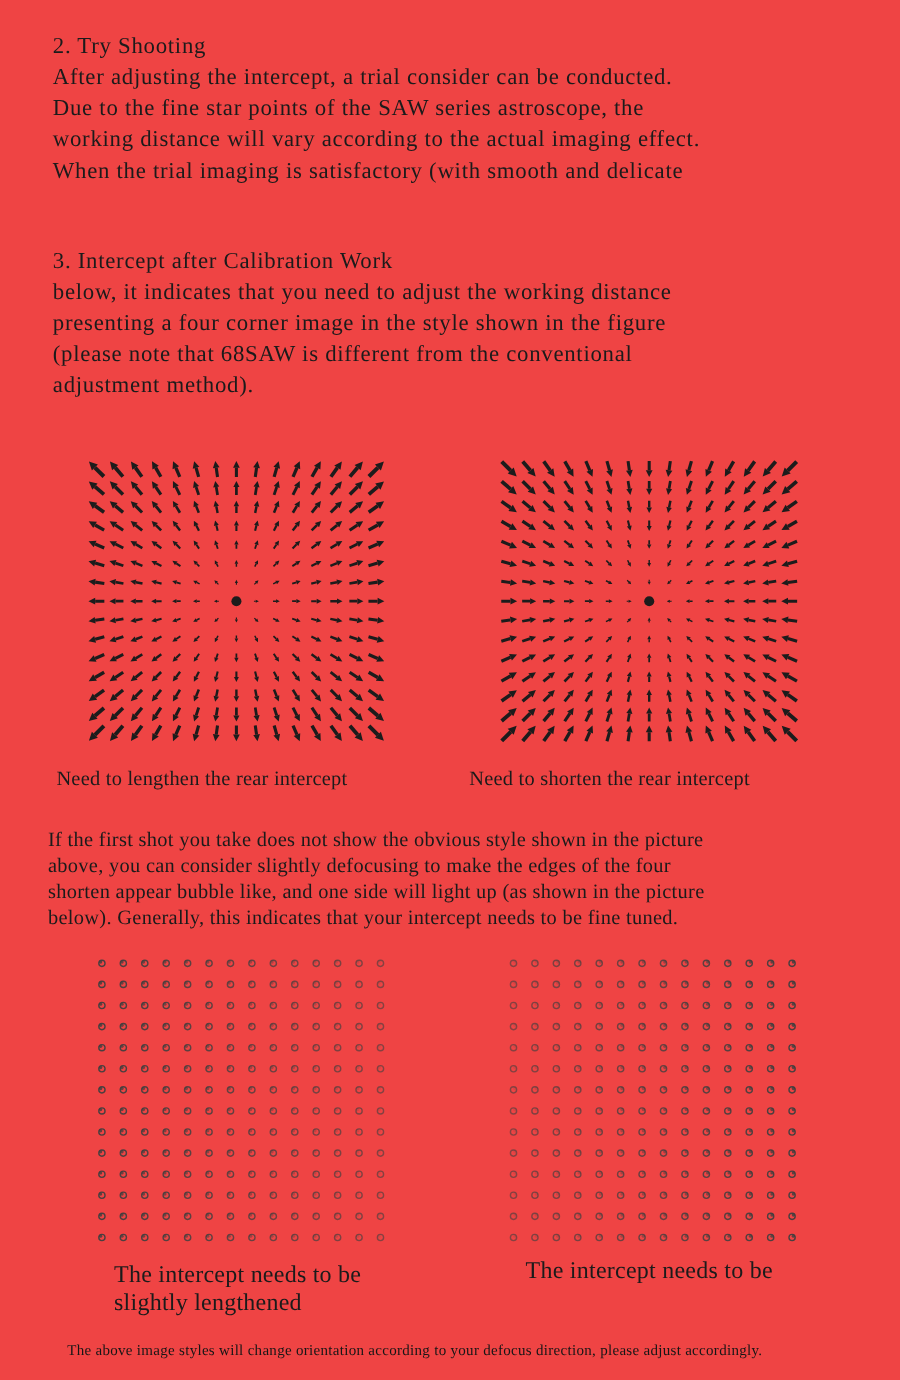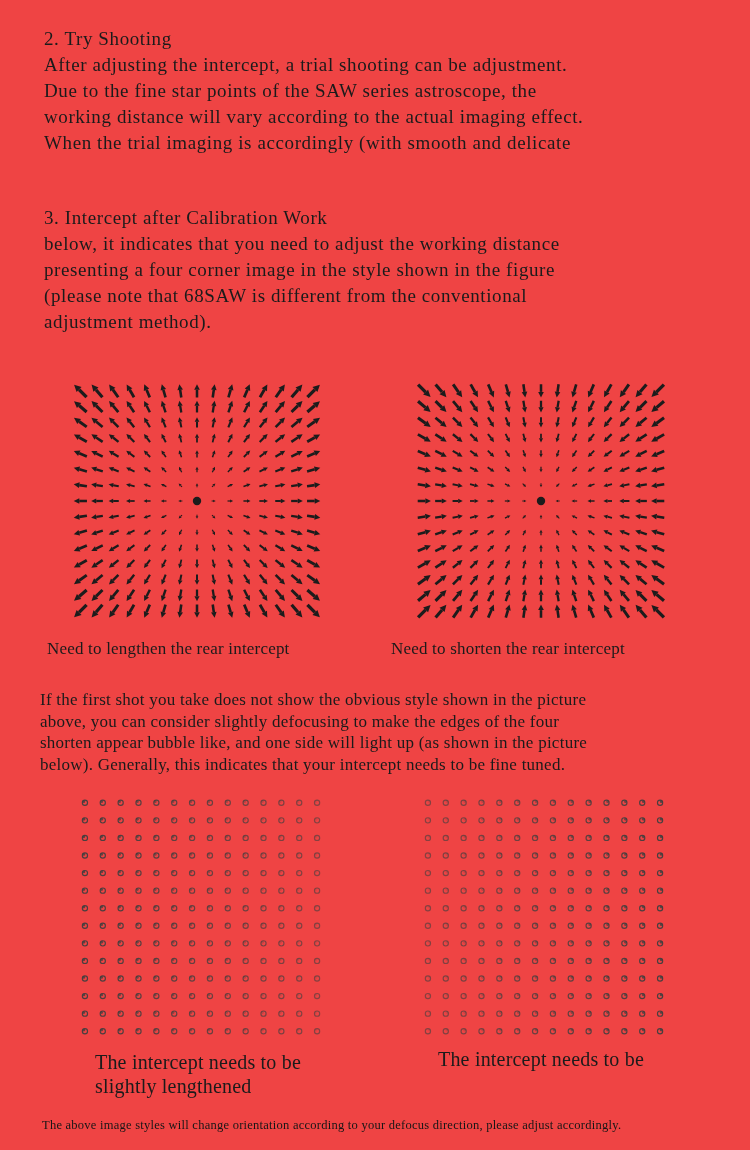--- a/index.html
+++ b/index.html
@@ -25,37 +25,37 @@
   #cap-lengthen { left:47px; }
   #cap-shorten  { left:391px; }
   #midpara { left:40px; top:689px; font-size:17px; line-height:21.5px; letter-spacing:0.25px; }
   #midpara .line { white-space:nowrap; }
   #dots-left  { left:76px;  top:794px; }
   #dots-right { left:419px; top:794px; }
   .dot-caption { font-size:20px; line-height:24px; letter-spacing:0.2px; top:1050px; }
   #cap-slight-lengthen { left:95px; }
   #cap-slight-shorten  { left:438px; top:1047px; }
   #footer {
-    left:42px; top:1118px; font-size:12.5px; letter-spacing:0.25px;
+    left:56px; top:1118px; font-size:12.5px; letter-spacing:0.25px;
     white-space:nowrap; color:#161616;
   }
   svg.figure { display:block; }
 </style>
 </head>
 <body>
 
 <div class="page">
 
   <section id="sec2" class="abs sec">
     <div class="line">2. Try Shooting</div>
     <div>
-        <div class="line">After adjusting the intercept, a trial shooting can be adjustment.</div>
+        <div class="line">After adjusting the intercept, a trial consider can be conducted.</div>
         <div class="line">Due to the fine star points of the SAW series astroscope, the</div>
         <div class="line">working distance will vary according to the actual imaging effect.</div>
-        <div class="line">When the trial imaging is accordingly (with smooth and delicate</div>
+        <div class="line">When the trial imaging is satisfactory (with smooth and delicate</div>
       </div>
   </section>
 
   <section id="sec3" class="abs sec">
     <div class="line">3. Intercept after Calibration Work</div>
     <div>
         <div class="line">below, it indicates that you need to adjust the working distance</div>
         <div class="line">presenting a four corner image in the style shown in the figure</div>
         <div class="line">(please note that 68SAW is different from the conventional</div>
         <div class="line">adjustment method).</div>

